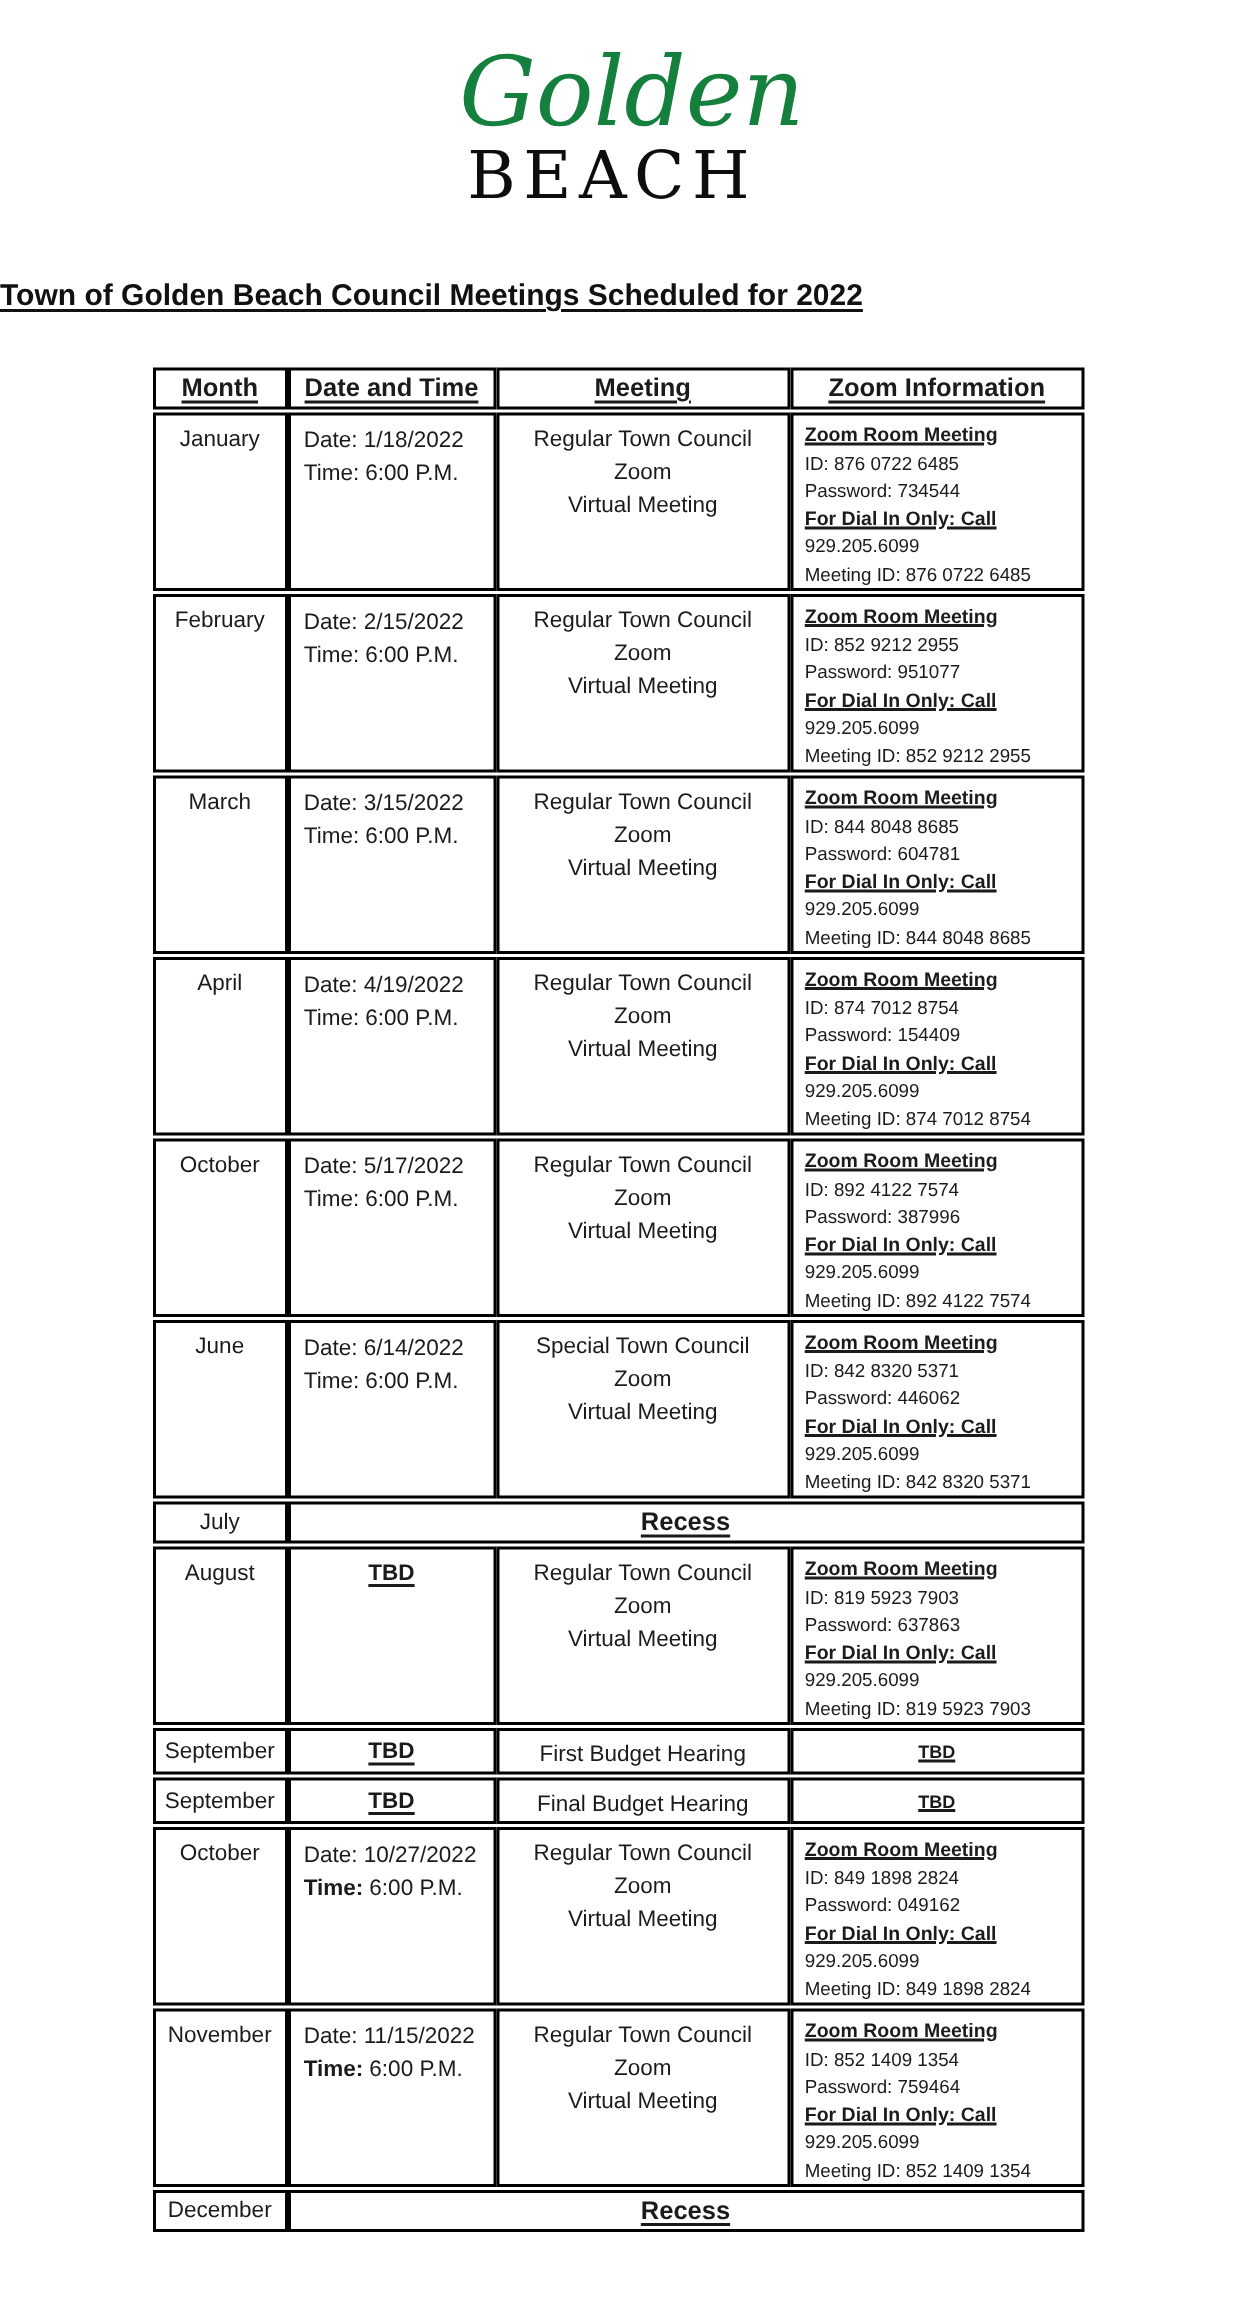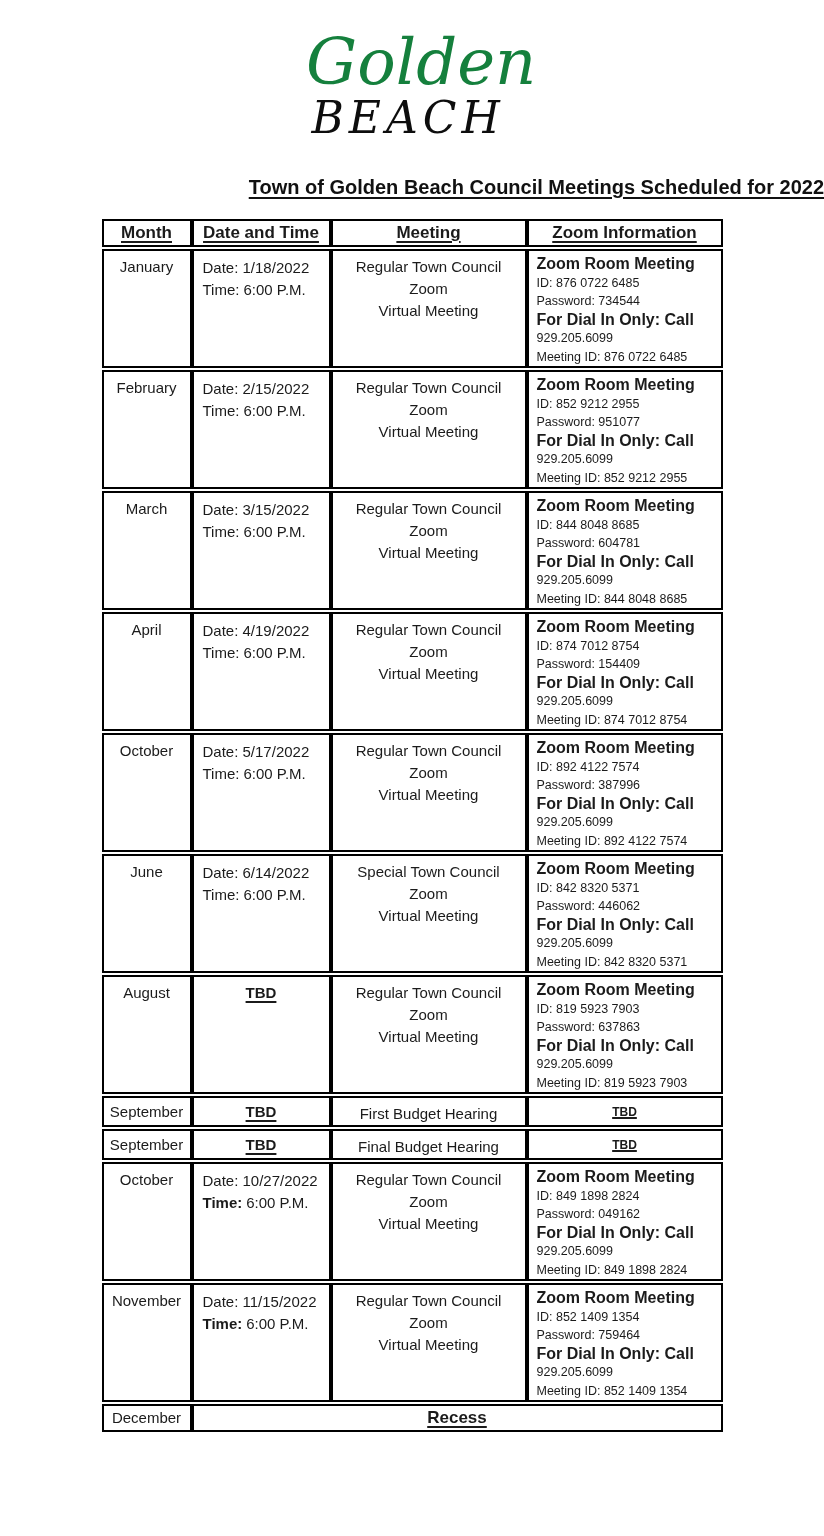--- a/index.html
+++ b/index.html
@@ -30,43 +30,42 @@
     line-height: 1;
     color: #15803d;
     white-space: nowrap;
   }
   .logo-caps {
     position: absolute;
     top: 60px;
     left: 50%;
     transform: translateX(-52%);
     font-family: "DejaVu Serif", serif;
-    font-style: italic;
     font-size: 44px;
     line-height: 1;
     letter-spacing: 5px;
     color: #0d0d0d;
     white-space: nowrap;
   }
 
   
   .doc-title {
-    margin: 18px auto 0 auto;
-    text-align: right;
+    margin: 28px auto 0 auto;
+    text-align: left;
     font-size: 20px;
     font-weight: bold;
     text-decoration: underline;
     text-decoration-thickness: 2px;
     text-underline-offset: 3px;
     color: #111;
   }
 
   
   table.schedule {
-    margin: 18px auto 0 auto;
+    margin: 34px auto 0 auto;
     border-collapse: separate;
     border-spacing: 0 2px;
     table-layout: fixed;
     width: 621px;
   }
   table.schedule td, table.schedule th {
     border: 2px solid #000;
     box-sizing: border-box;
     overflow: hidden;
   }
@@ -123,22 +122,23 @@
     padding: 5px 4px 0 4px;
   }
 
   td.c-zoom {
     font-size: 12.5px;
     line-height: 18.5px;
     padding: 4px 4px 0 8px;
   }
   .z-head {
     font-weight: bold;
+    text-decoration: underline;
     text-decoration-thickness: 1.5px;
-    font-size: 16px;
+    font-size: 13px;
   }
 
   td.c-zoom-tbd {
     text-align: center;
     font-size: 12px;
     font-weight: bold;
     text-decoration: underline;
     text-decoration-thickness: 1.5px;
   }
 
@@ -291,20 +291,24 @@
       <td class="c-zoom">
         <div class="z-head">Zoom Room Meeting</div>
         <div>ID: 842 8320 5371</div>
         <div>Password: 446062</div>
         <div class="z-head">For Dial In Only: Call</div>
         <div>929.205.6099</div>
         <div>Meeting ID: 842 8320 5371</div>
       </td>
     </tr>
 
+    <tr class="slim">
+      <td class="c-month">July</td>
+      <td class="c-recess" colspan="3">Recess</td>
+    </tr>
 
     <tr class="tall">
       <td class="c-month">August</td>
       <td class="c-tbd">TBD</td>
       <td class="c-meeting">
         <div>Regular Town Council Zoom</div>
         <div>Virtual Meeting</div>
       </td>
       <td class="c-zoom">
         <div class="z-head">Zoom Room Meeting</div>

